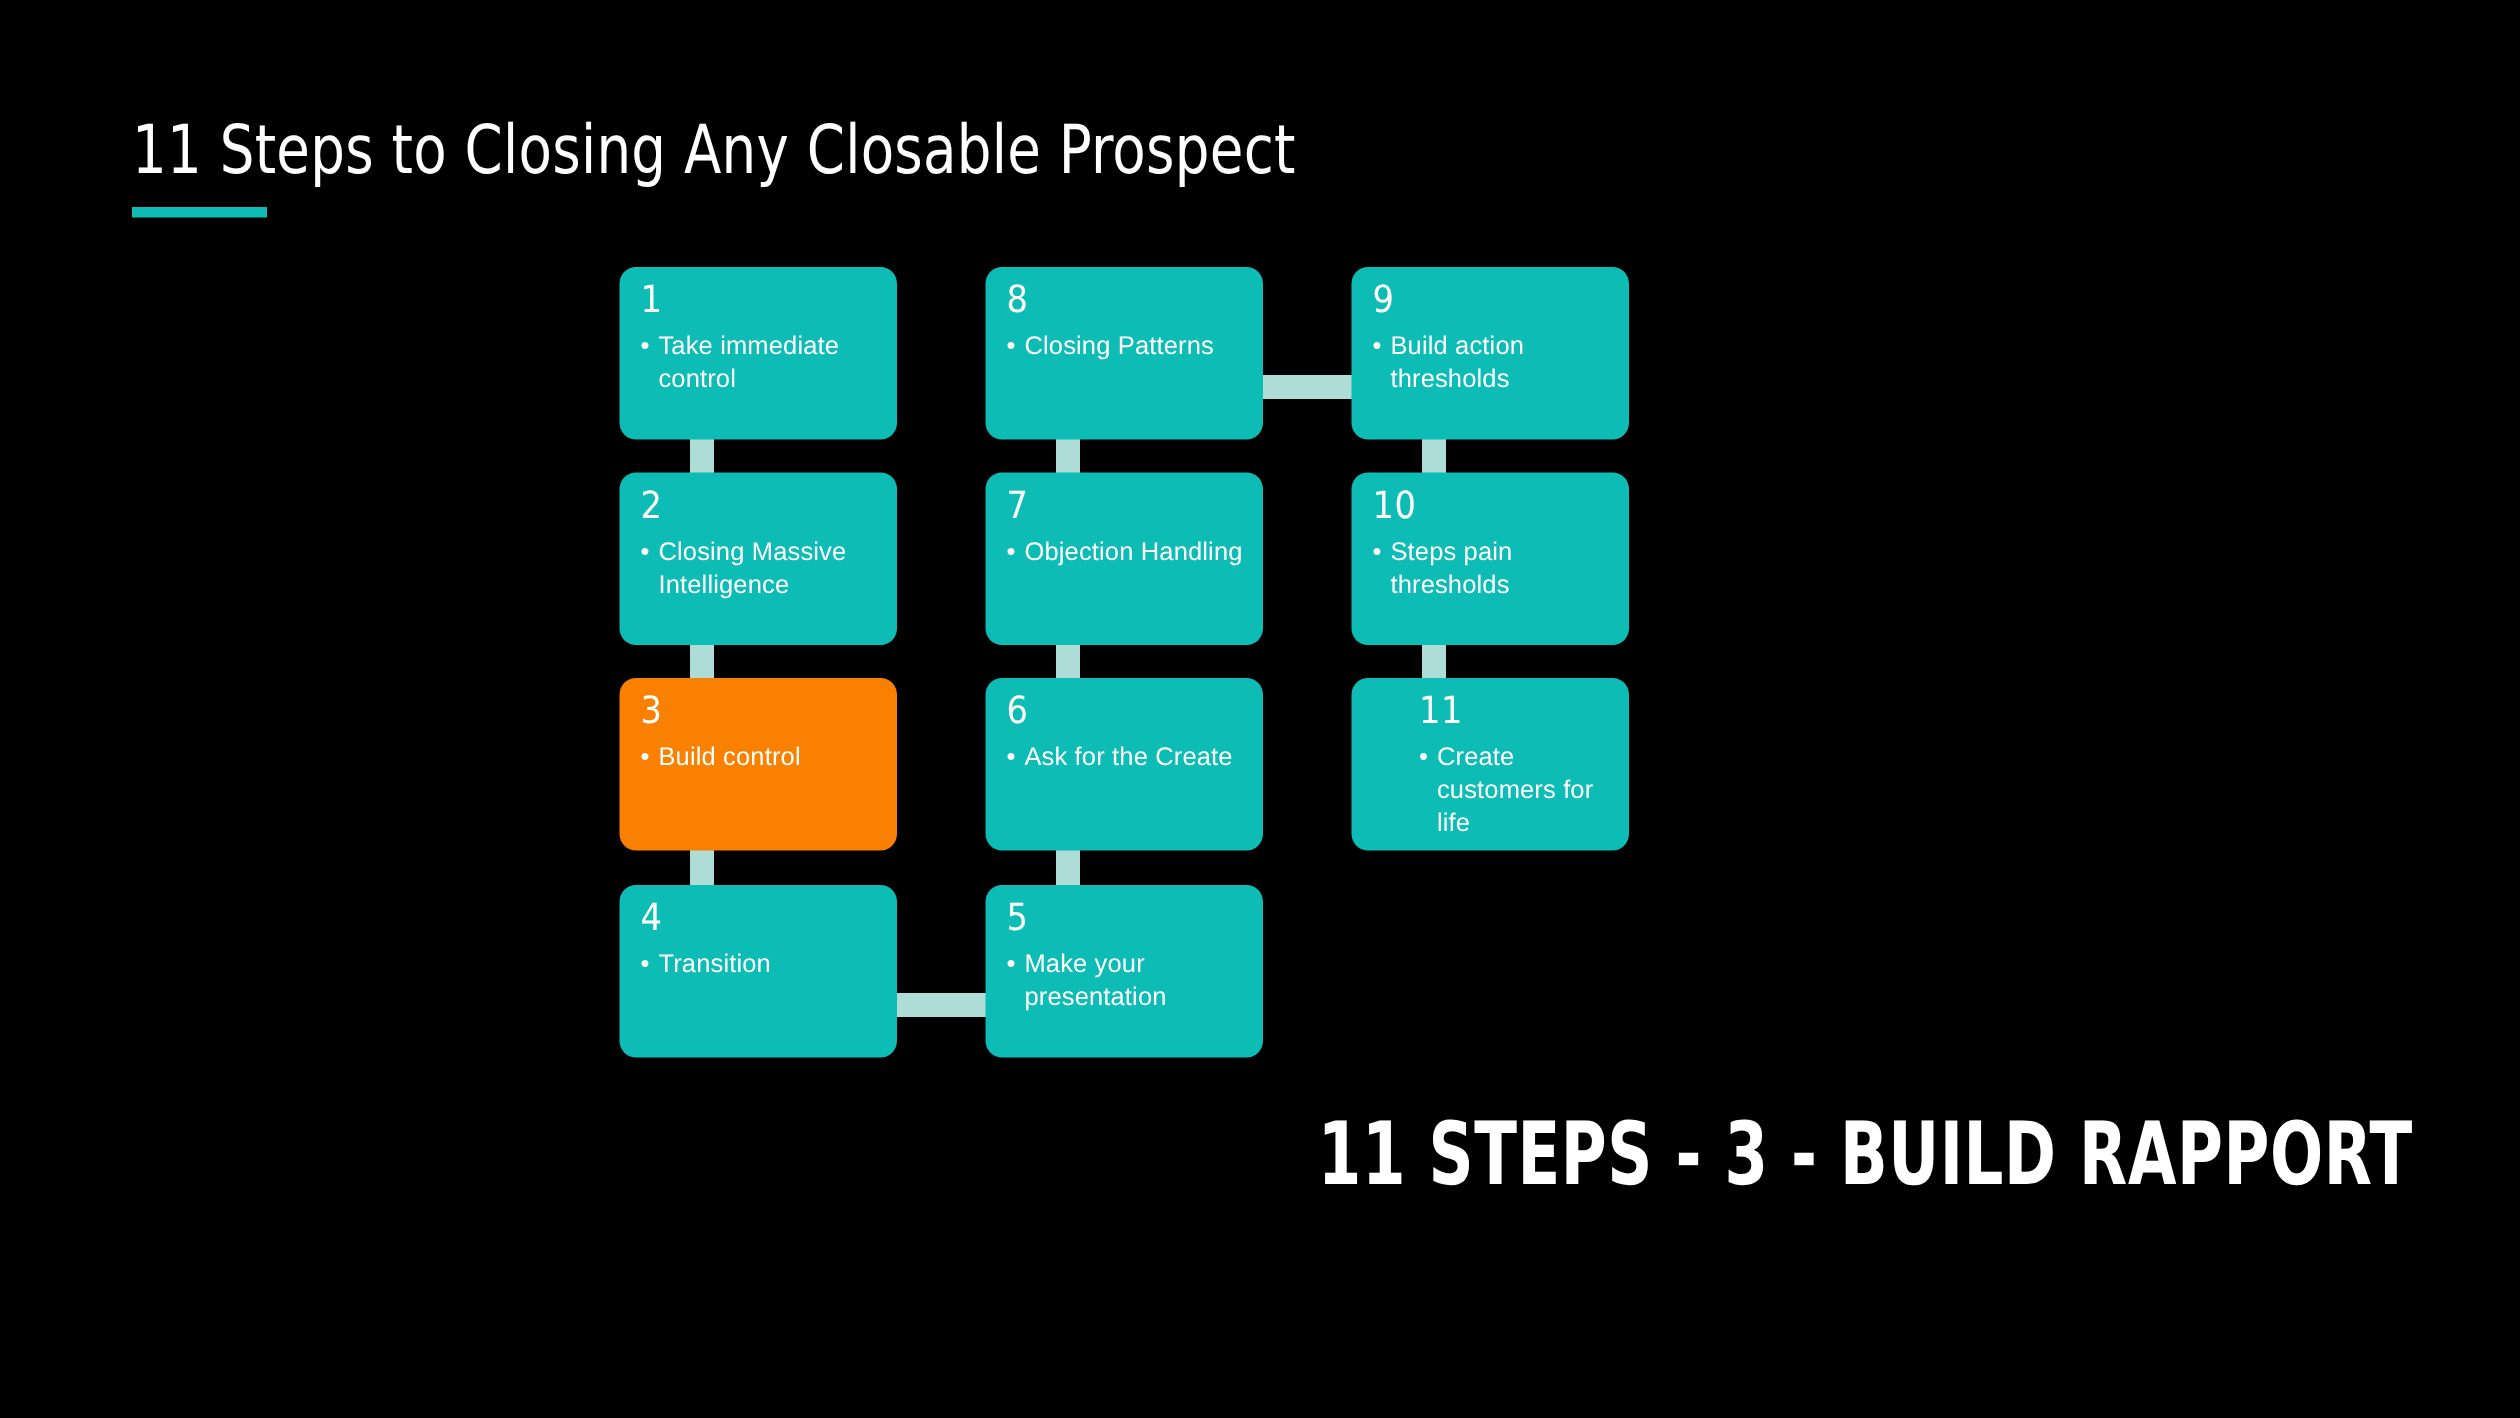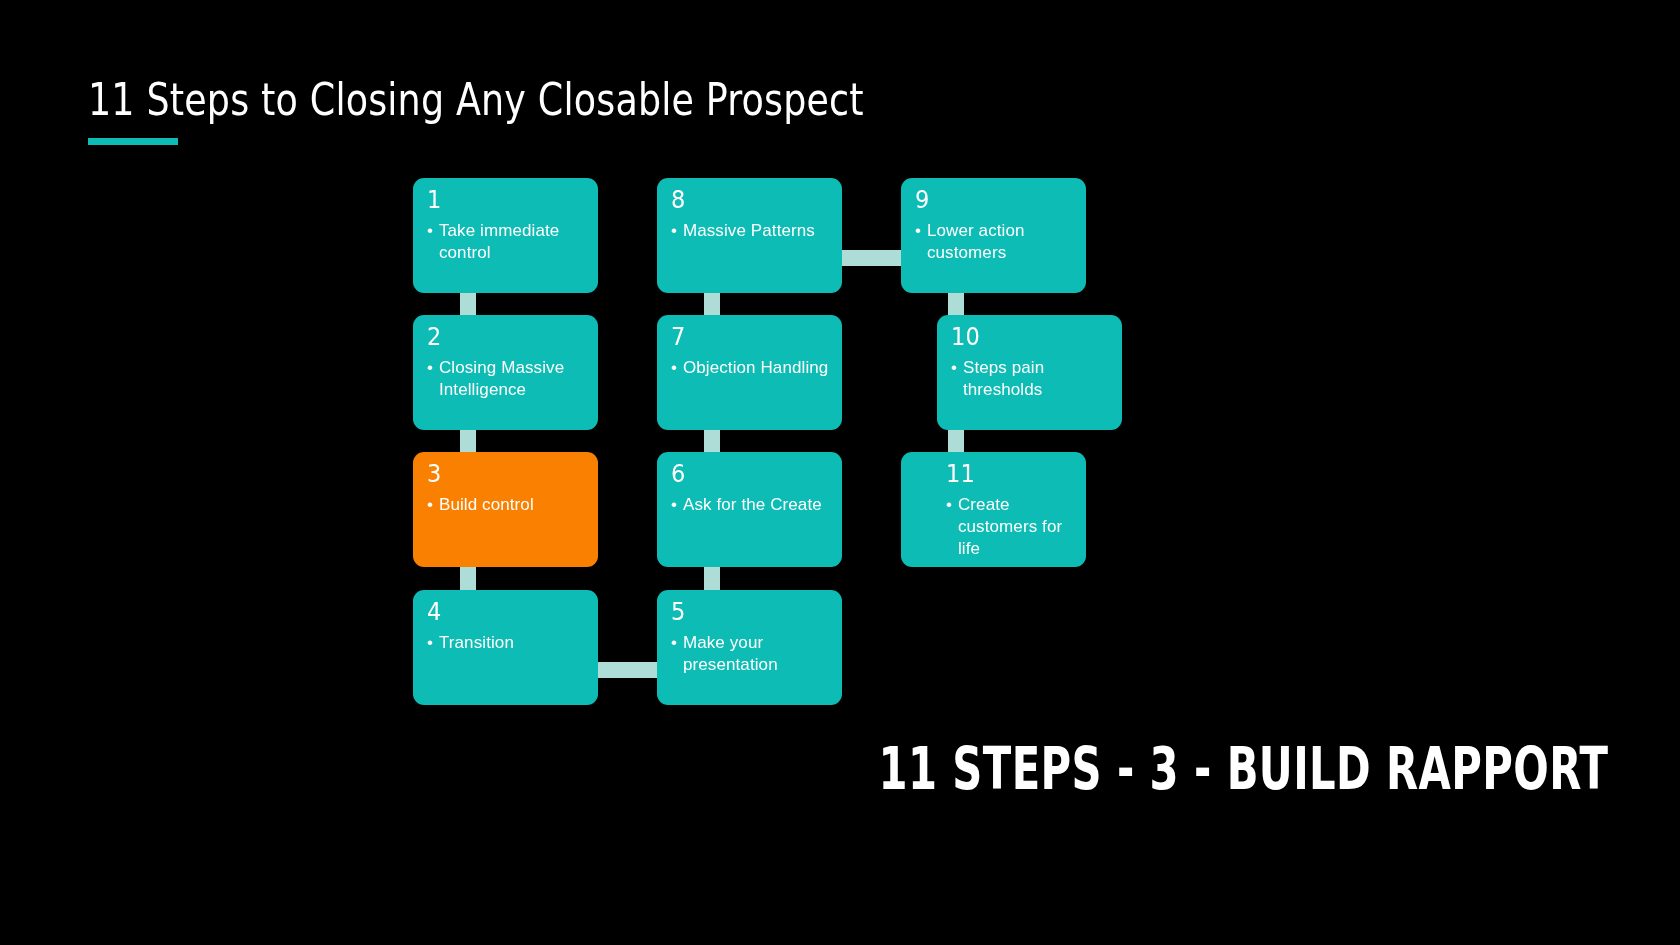--- a/index.html
+++ b/index.html
@@ -174,21 +174,21 @@
         <div class="node-num">4</div>
         <div class="node-body">
           <span class="node-bullet">•</span>
           <span class="node-text">Transition</span>
         </div>
       </div>
       <div class="node teal" style="left: 244px; top: 0px; background: rgb(13, 188, 180);">
         <div class="node-num">8</div>
         <div class="node-body">
           <span class="node-bullet">•</span>
-          <span class="node-text">Massive Patterns</span>
+          <span class="node-text">Closing Patterns</span>
         </div>
       </div>
       <div class="node teal" style="left: 244px; top: 137px; background: rgb(13, 188, 180);">
         <div class="node-num">7</div>
         <div class="node-body">
           <span class="node-bullet">•</span>
           <span class="node-text">Objection Handling</span>
         </div>
       </div>
       <div class="node teal" style="left: 244px; top: 274px; background: rgb(13, 188, 180);">
@@ -202,24 +202,24 @@
         <div class="node-num">5</div>
         <div class="node-body">
           <span class="node-bullet">•</span>
           <span class="node-text">Make your presentation</span>
         </div>
       </div>
       <div class="node teal" style="left: 488px; top: 0px; background: rgb(13, 188, 180);">
         <div class="node-num">9</div>
         <div class="node-body">
           <span class="node-bullet">•</span>
-          <span class="node-text">Lower action customers</span>
-        </div>
-      </div>
-      <div class="node teal" style="left: 488px; top: 137px; background: rgb(13, 188, 180); margin-left: 36px;">
+          <span class="node-text">Build action thresholds</span>
+        </div>
+      </div>
+      <div class="node teal" style="left: 488px; top: 137px; background: rgb(13, 188, 180);">
         <div class="node-num">10</div>
         <div class="node-body">
           <span class="node-bullet">•</span>
           <span class="node-text">Steps pain thresholds</span>
         </div>
       </div>
       <div class="node teal" style="left: 488px; top: 274px; background: rgb(13, 188, 180); padding-left: 45px;">
         <div class="node-num">11</div>
         <div class="node-body">
           <span class="node-bullet">•</span>

